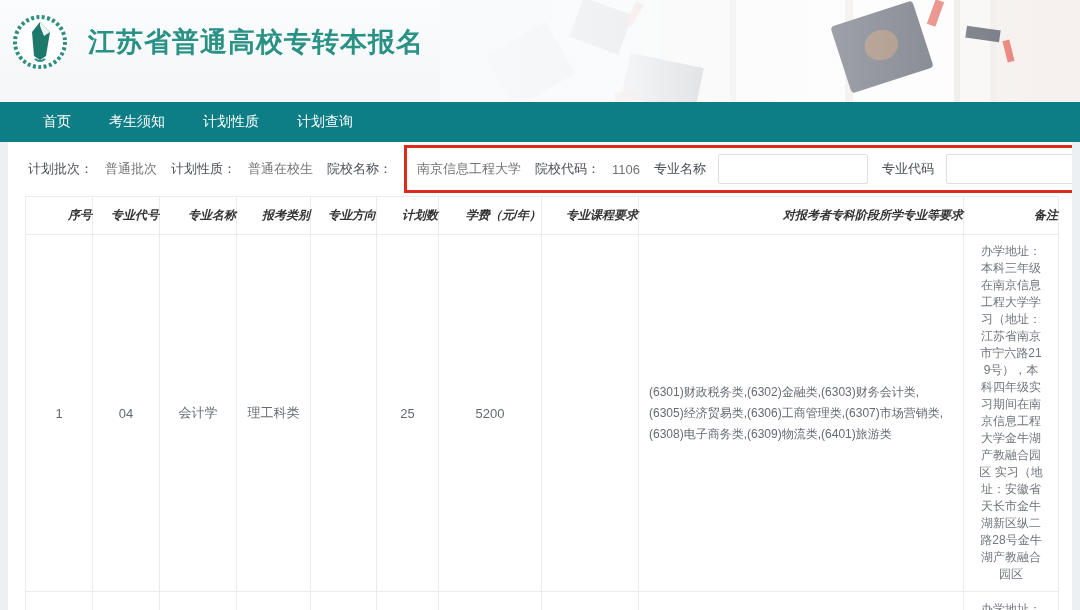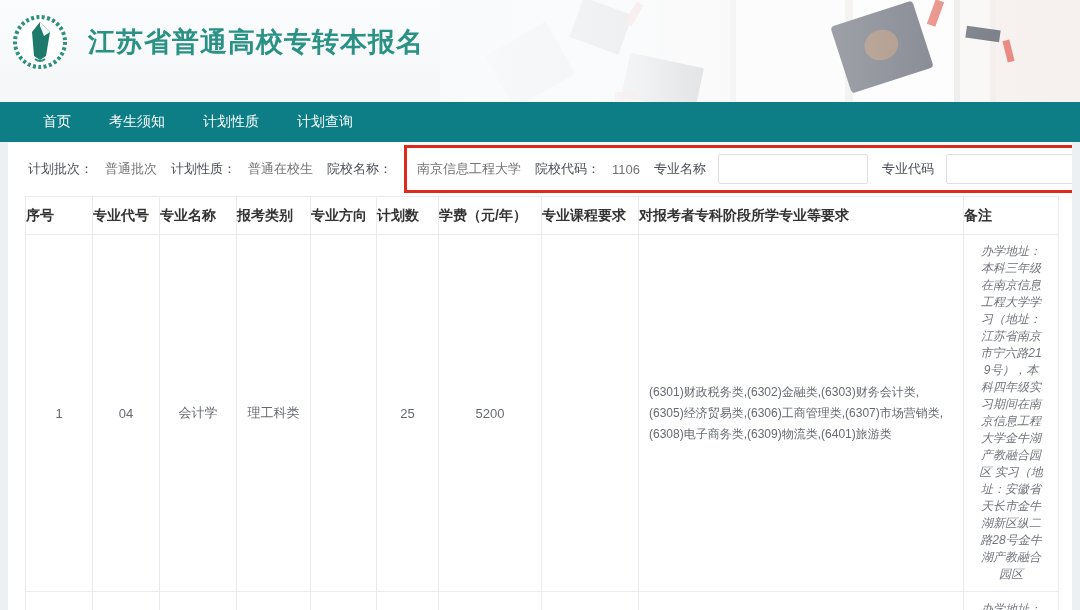--- a/index.html
+++ b/index.html
@@ -46,24 +46,24 @@
   
   .filters{display:flex;align-items:center;height:54px;padding-left:20px;font-size:13px;color:#4a4e55;white-space:nowrap;}
   .f-label{margin-right:12px;}
   .f-value{margin-right:14px;color:#737373;}
   .red-box{display:flex;align-items:center;border:3px solid var(--red);padding:6px 16px 6px 10px;margin-right:10px;}
   .f-input{width:150px;height:30px;border:1px solid #dcdfe6;border-radius:2px;background:#fff;margin-right:14px;outline:none;padding:0 8px;font-size:13px;}
 
   
   table{border-collapse:collapse;table-layout:fixed;width:1033px;margin-left:17px;}
   th,td{border:1px solid var(--border);font-weight:normal;}
-  th{height:38px;font-size:14px;color:var(--head-text);font-weight:bold;text-align:left;background:#fff;}
+  th{height:38px;font-size:12px;color:var(--head-text);font-weight:bold;text-align:right;background:#fff;font-style:italic;}
   td{font-size:13px;color:var(--cell-text);text-align:center;vertical-align:middle;}
   td.req{font-size:12px;line-height:21px;text-align:left;padding:10px 10px;}
-  td.remark{font-size:12px;line-height:17px;padding:8px 15px;color:#70747b;text-align:center;word-break:break-all;font-style:italic;}
+  td.remark{font-size:12px;line-height:17px;padding:8px 15px;color:#70747b;text-align:center;word-break:break-all;}
   tr.row2 td{vertical-align:top;}
   tr.row2 td.remark{padding-top:9px;}
 </style>
 </head>
 <body>
 
 <div class="header">
   <div class="photo">
     <div class="bldg b3"></div>
     <div class="bldg b1"></div>

